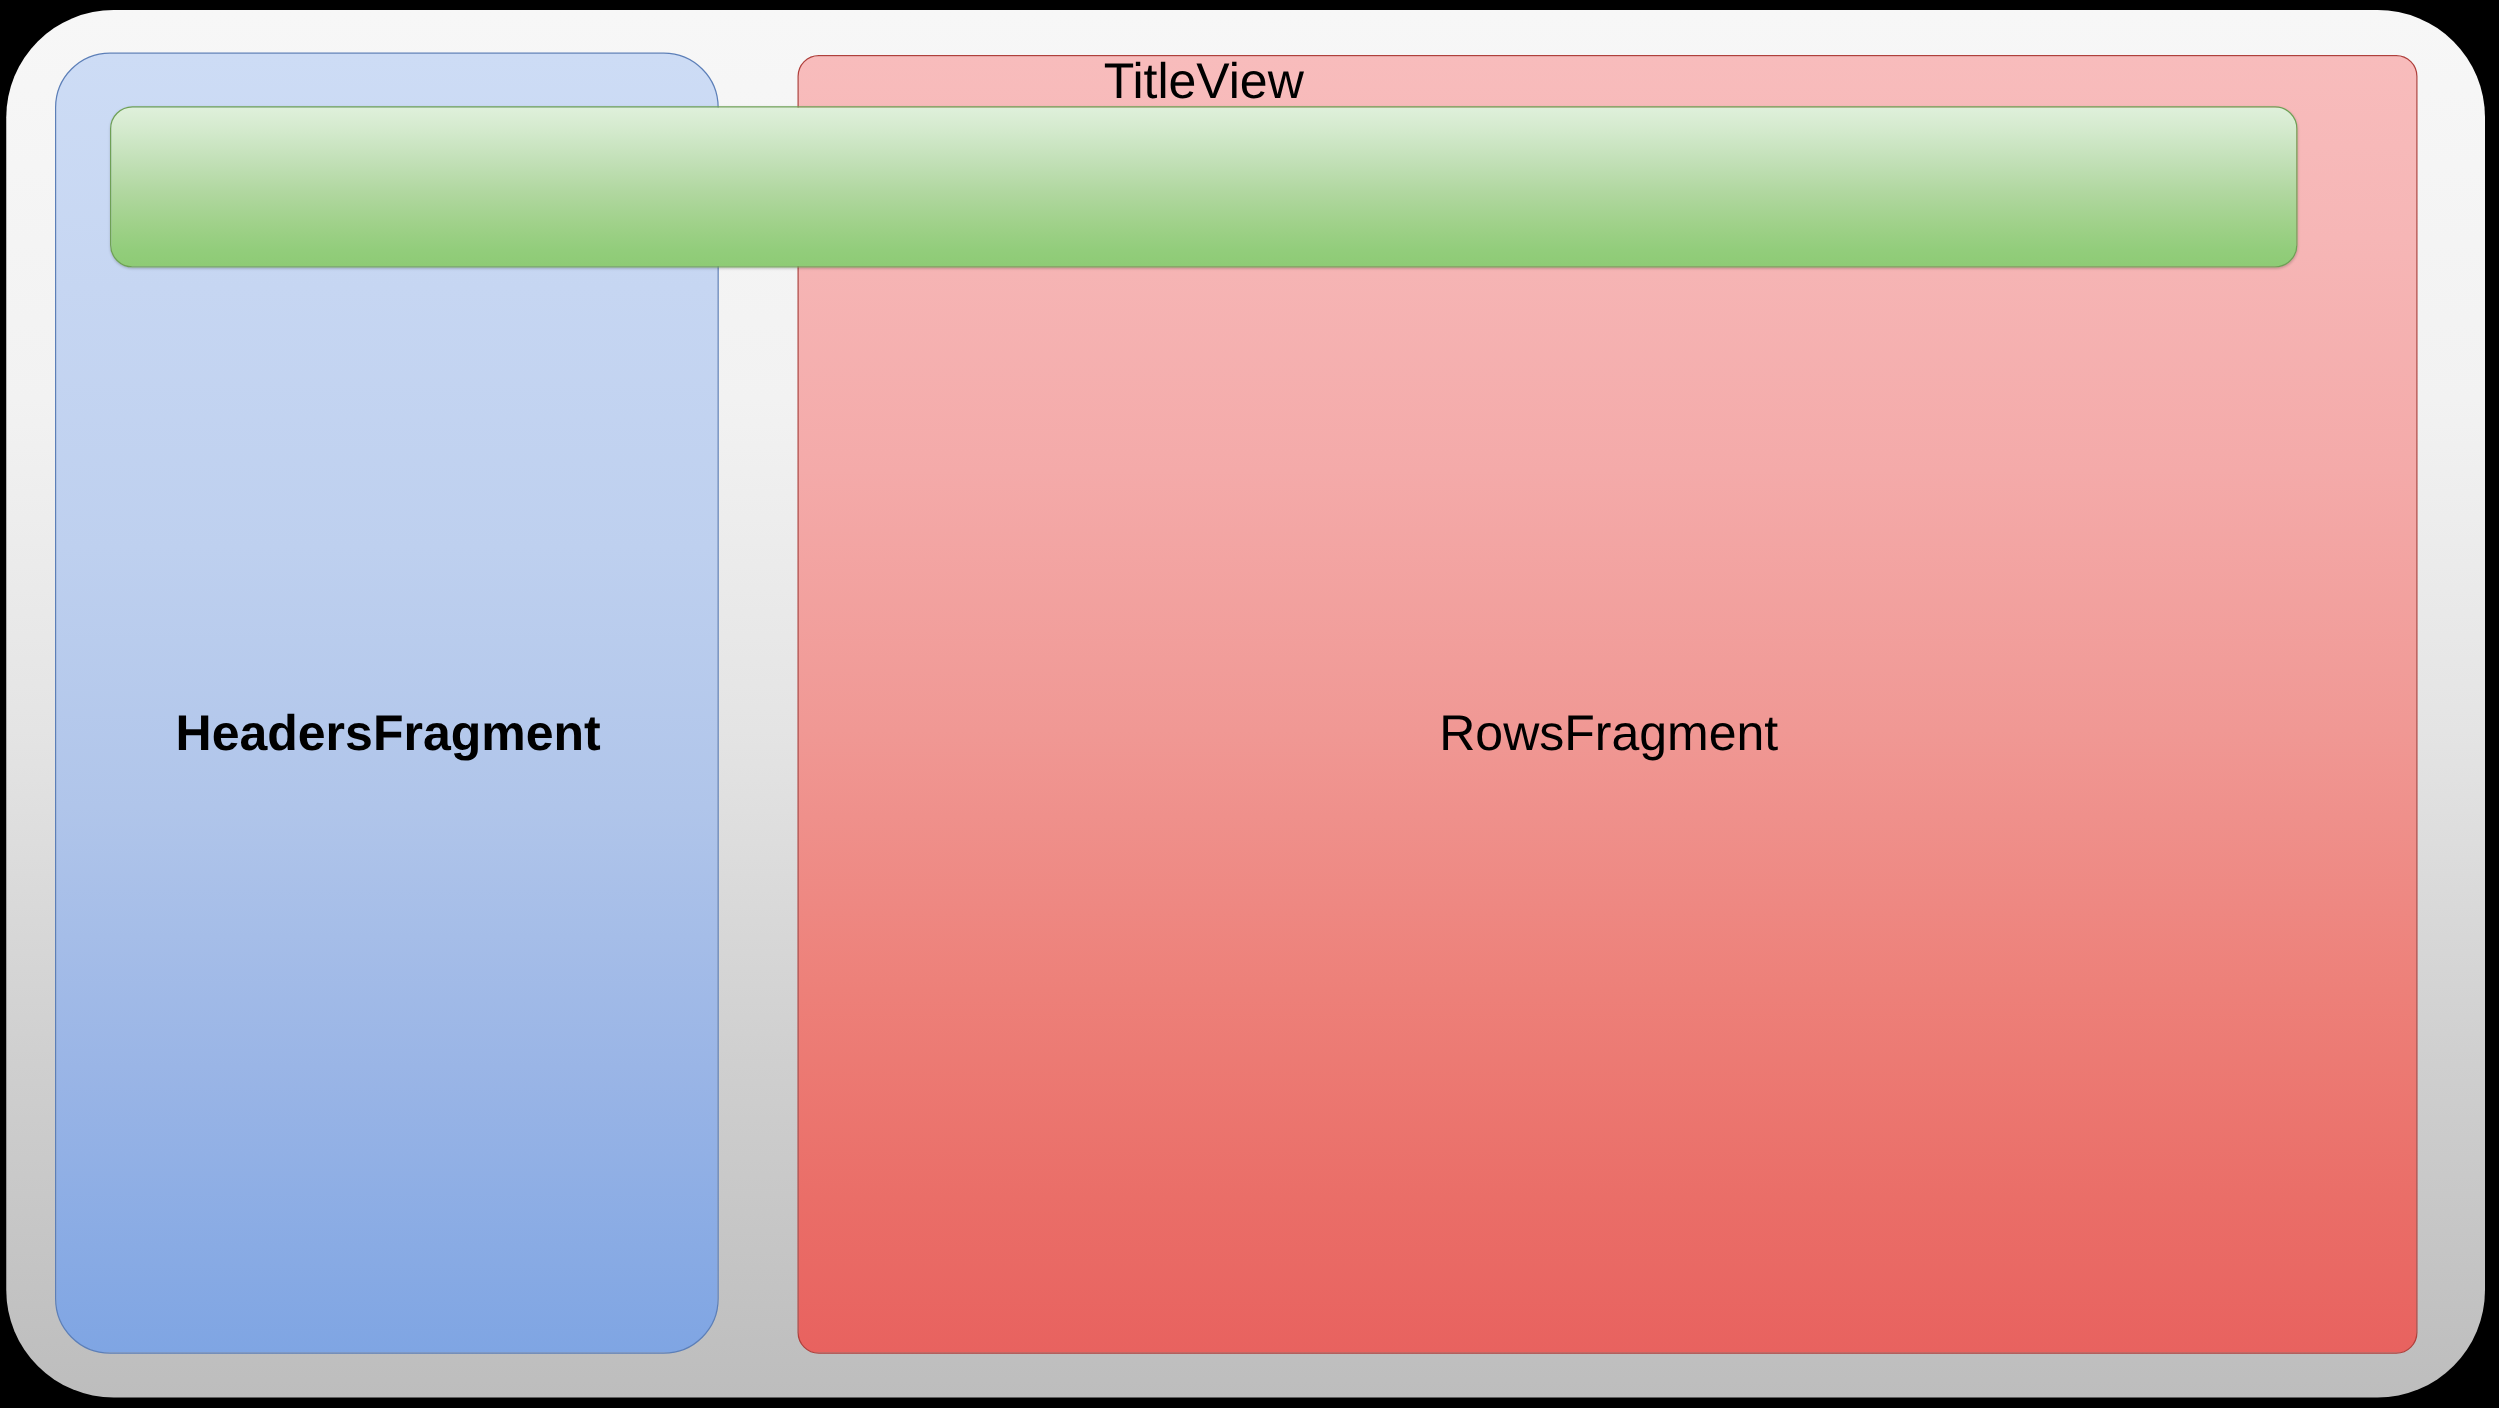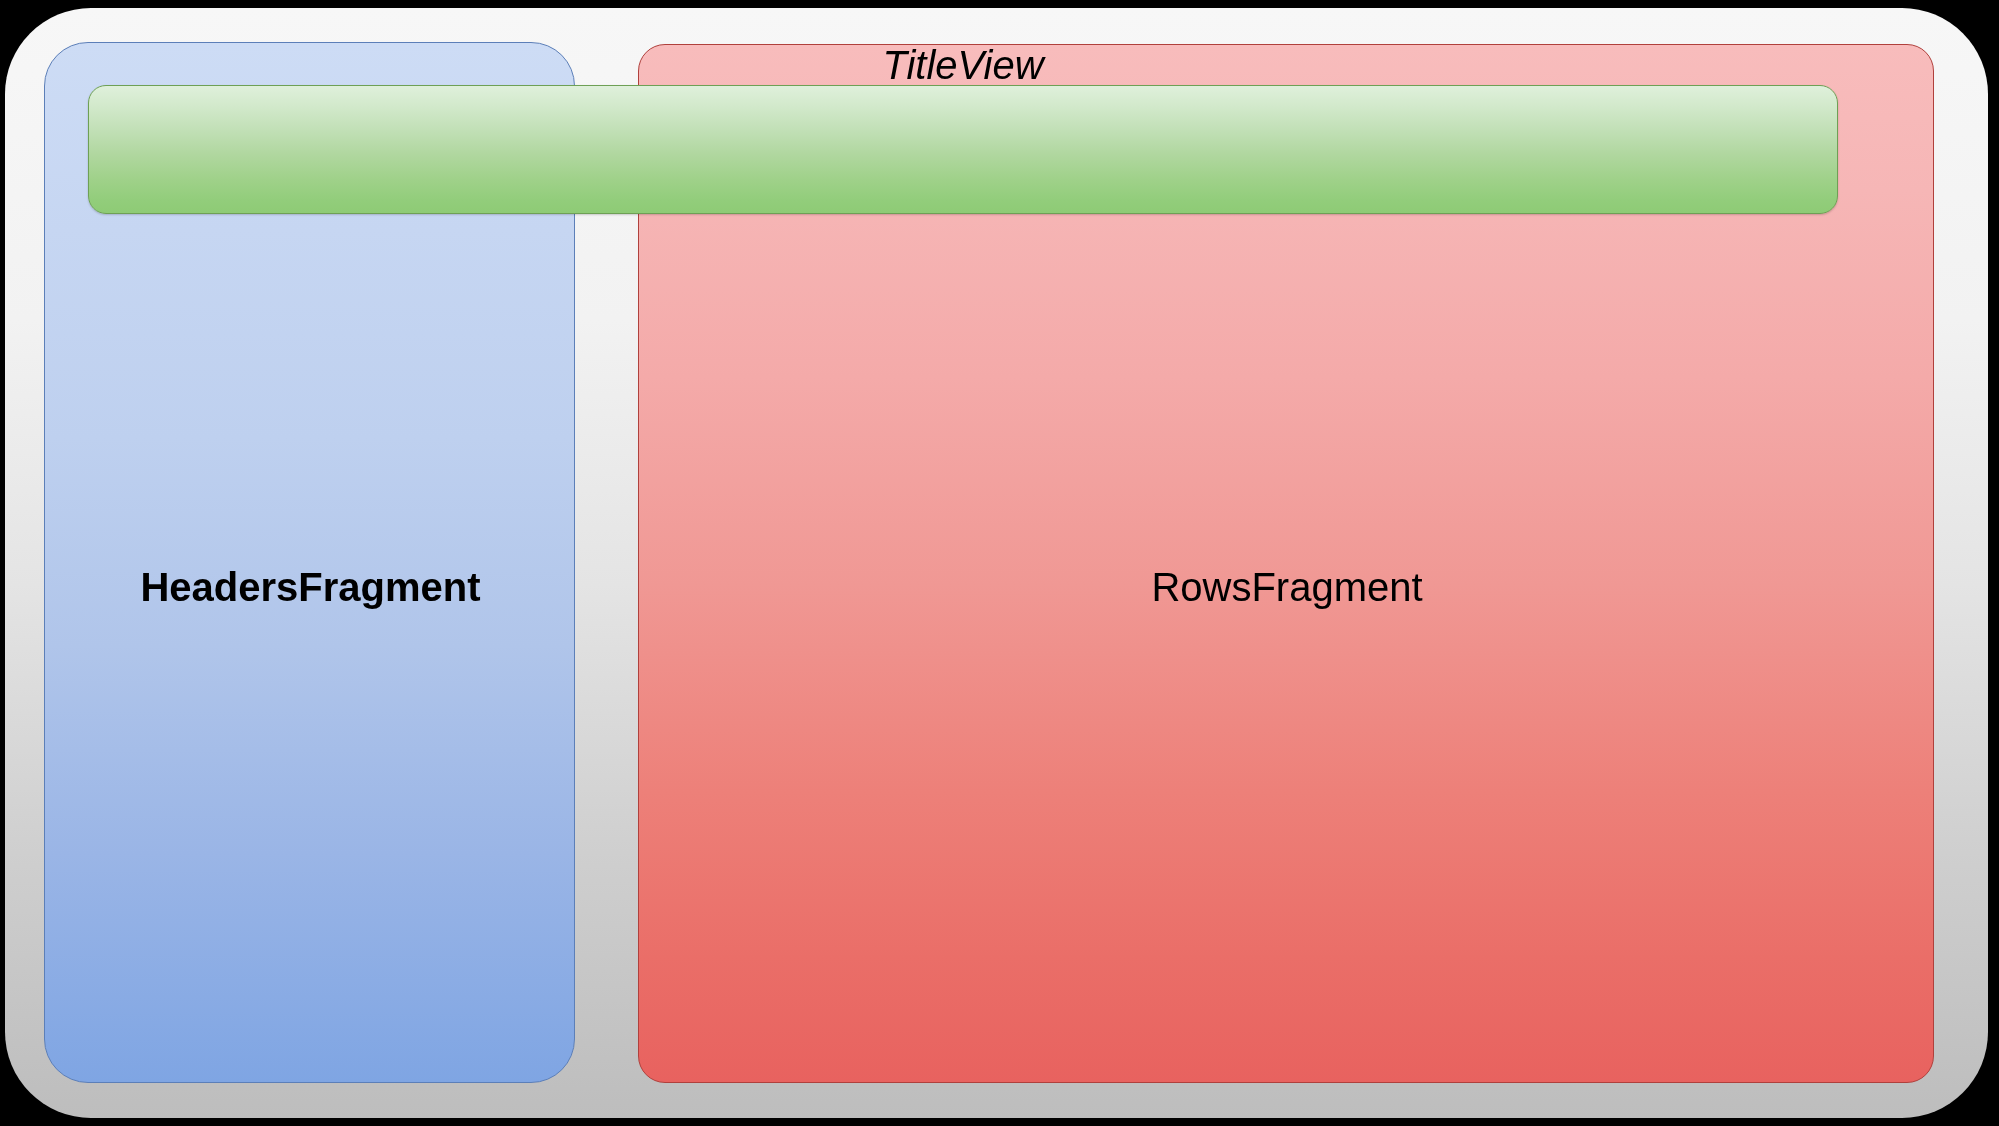--- a/index.html
+++ b/index.html
@@ -48,21 +48,21 @@
     font-weight: bold;
   }
 
   
   .rows-panel {
     position: absolute;
     left: 638px;
     top: 44px;
     width: 1296px;
     height: 1039px;
-    border-radius: 27px;
+    border-radius: 17px;
     border: 1px solid #b0403c;
     box-sizing: border-box;
     background: linear-gradient(to bottom,
         #f8bcbc 0%,
         #f6b6b6 14%,
         #f4aaa9 32%,
         #f09894 52%,
         #ed8079 72%,
         #ea6e68 88%,
         #e8625f 100%);
@@ -100,21 +100,20 @@
     -webkit-font-smoothing: antialiased;
   }
   .label-title {
     left: 88px;
     top: 0;
     width: 1750px;
     height: 129px;
     display: flex;
     align-items: center;
     justify-content: center;
-    font-style: italic;
   }
   .label-headers {
     left: 0;
     top: 0;
     width: 531px;
     height: 1041px;
     display: flex;
     align-items: center;
     justify-content: center;
     transform: translateY(23px);

